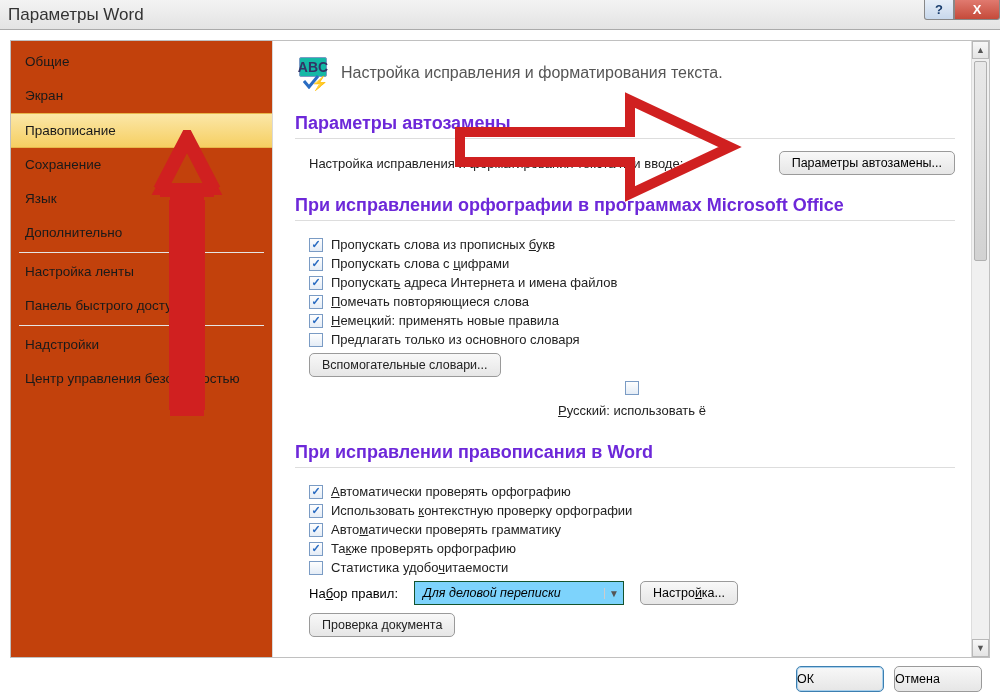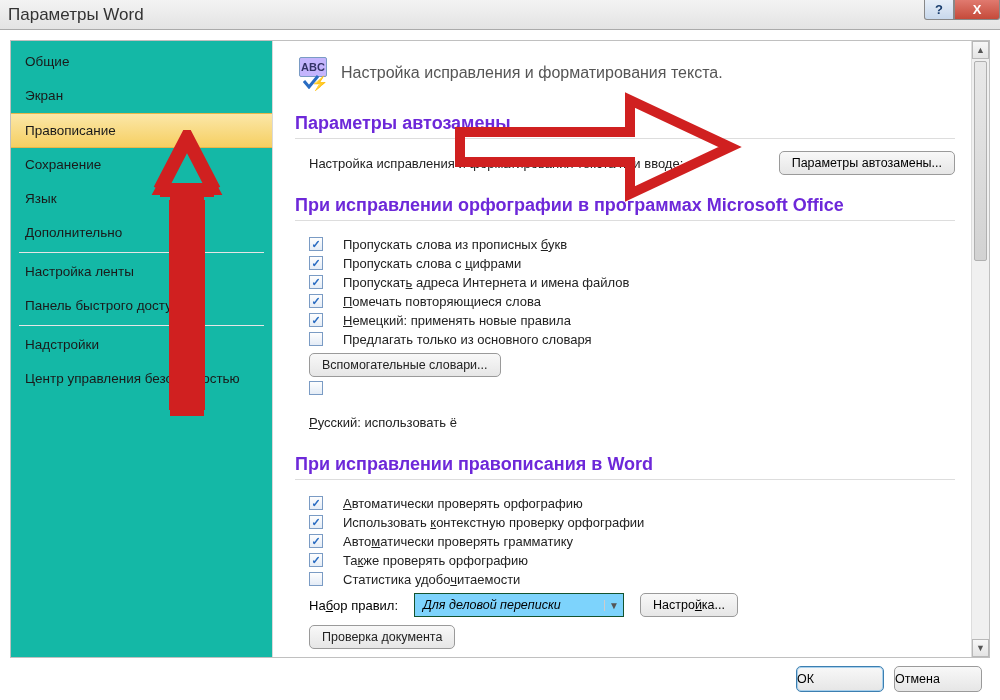--- a/index.html
+++ b/index.html
@@ -32,21 +32,21 @@
   display: flex;
   height: 618px;
   border: 1px solid #c0c0c0;
   background: #fff;
 }
 
 
 .sidebar {
   width: 262px;
   border-right: 1px solid #d9d9d9;
-  background: #14b8a6;
+  background: #c2410c;
   padding: 4px 0;
 }
 .nav-item {
   padding: 9px 14px;
   font-size: 13.5px;
   color: #1a1a1a;
   border-bottom: 1px solid transparent;
   cursor: pointer;
   position: relative;
 }
@@ -70,30 +70,30 @@
   overflow: hidden;
 }
 .scrollbar { position: absolute; right: 0; top: 0; bottom: 0; width: 18px; background: #f0f0f0; border-left: 1px solid #ddd; }
 .scroll-arrow { height: 18px; background: linear-gradient(#f7f7f7,#e4e4e4); border: 1px solid #b8b8b8; display:flex; align-items:center; justify-content:center; font-size:9px; color:#555; }
 .scroll-thumb { position: absolute; top: 20px; left: 2px; right: 2px; height: 200px; background: linear-gradient(#e8e8e8,#d2d2d2); border: 1px solid #b0b0b0; border-radius: 2px; }
 .scroll-arrow.bottom { position:absolute; bottom:0; left:0; right:0; }
 
 
 .header-row { display: flex; align-items: center; gap: 10px; margin-bottom: 18px; }
 .abc-icon { width: 36px; height: 36px; position: relative; }
-.abc-icon .paper { position:absolute; top:2px; left:4px; width:28px; height:20px; background:#c4b5fd; border:1px solid #7a9bc4; border-radius:2px; font-size:11px; font-weight:bold; color:#336; display:flex; align-items:center; justify-content:center; }
+.abc-icon .paper { position:absolute; top:2px; left:4px; width:28px; height:20px; background:#14b8a6; border:1px solid #7a9bc4; border-radius:2px; font-size:14px; font-weight:bold; color:#336; display:flex; align-items:center; justify-content:center; }
 .abc-icon .check { position:absolute; bottom:2px; left:8px; width:16px; height:14px; }
 .abc-icon .bolt { position:absolute; bottom:0; right:2px; font-size:14px; color:#f0b020; }
 .header-text { font-size: 16px; color: #555; }
 
 
 .group-title { font-size: 18px; font-weight: bold; color: #6d28d9; padding: 4px 0; border-bottom: 1px solid #ddd; margin-bottom: 10px; margin-top: 8px; }
 .group-body { padding: 2px 0 8px 14px; }
 
-.row { display: flex; gap: 20px; font-size: 13px; color: #222; margin: 4px 0; }
+.row { display: flex; align-items: center; gap: 8px; font-size: 13px; color: #222; margin: 4px 0; }
 .chk { width: 14px; height: 14px; border: 1px solid #7a9bc4; background: linear-gradient(#fefefe,#e4ecf6); display:flex; align-items:center; justify-content:center; }
 .chk.checked::after { content:'\2713'; font-size: 11px; color: #2a6cc2; font-weight: bold; line-height: 1; }
 .chk-label u { text-decoration: underline; }
 
 .btn {
   display: inline-block;
   padding: 4px 12px;
   font-size: 12.5px;
   background: linear-gradient(#f8f8f8,#e6e6e6);
   border: 1px solid #9a9a9a;

